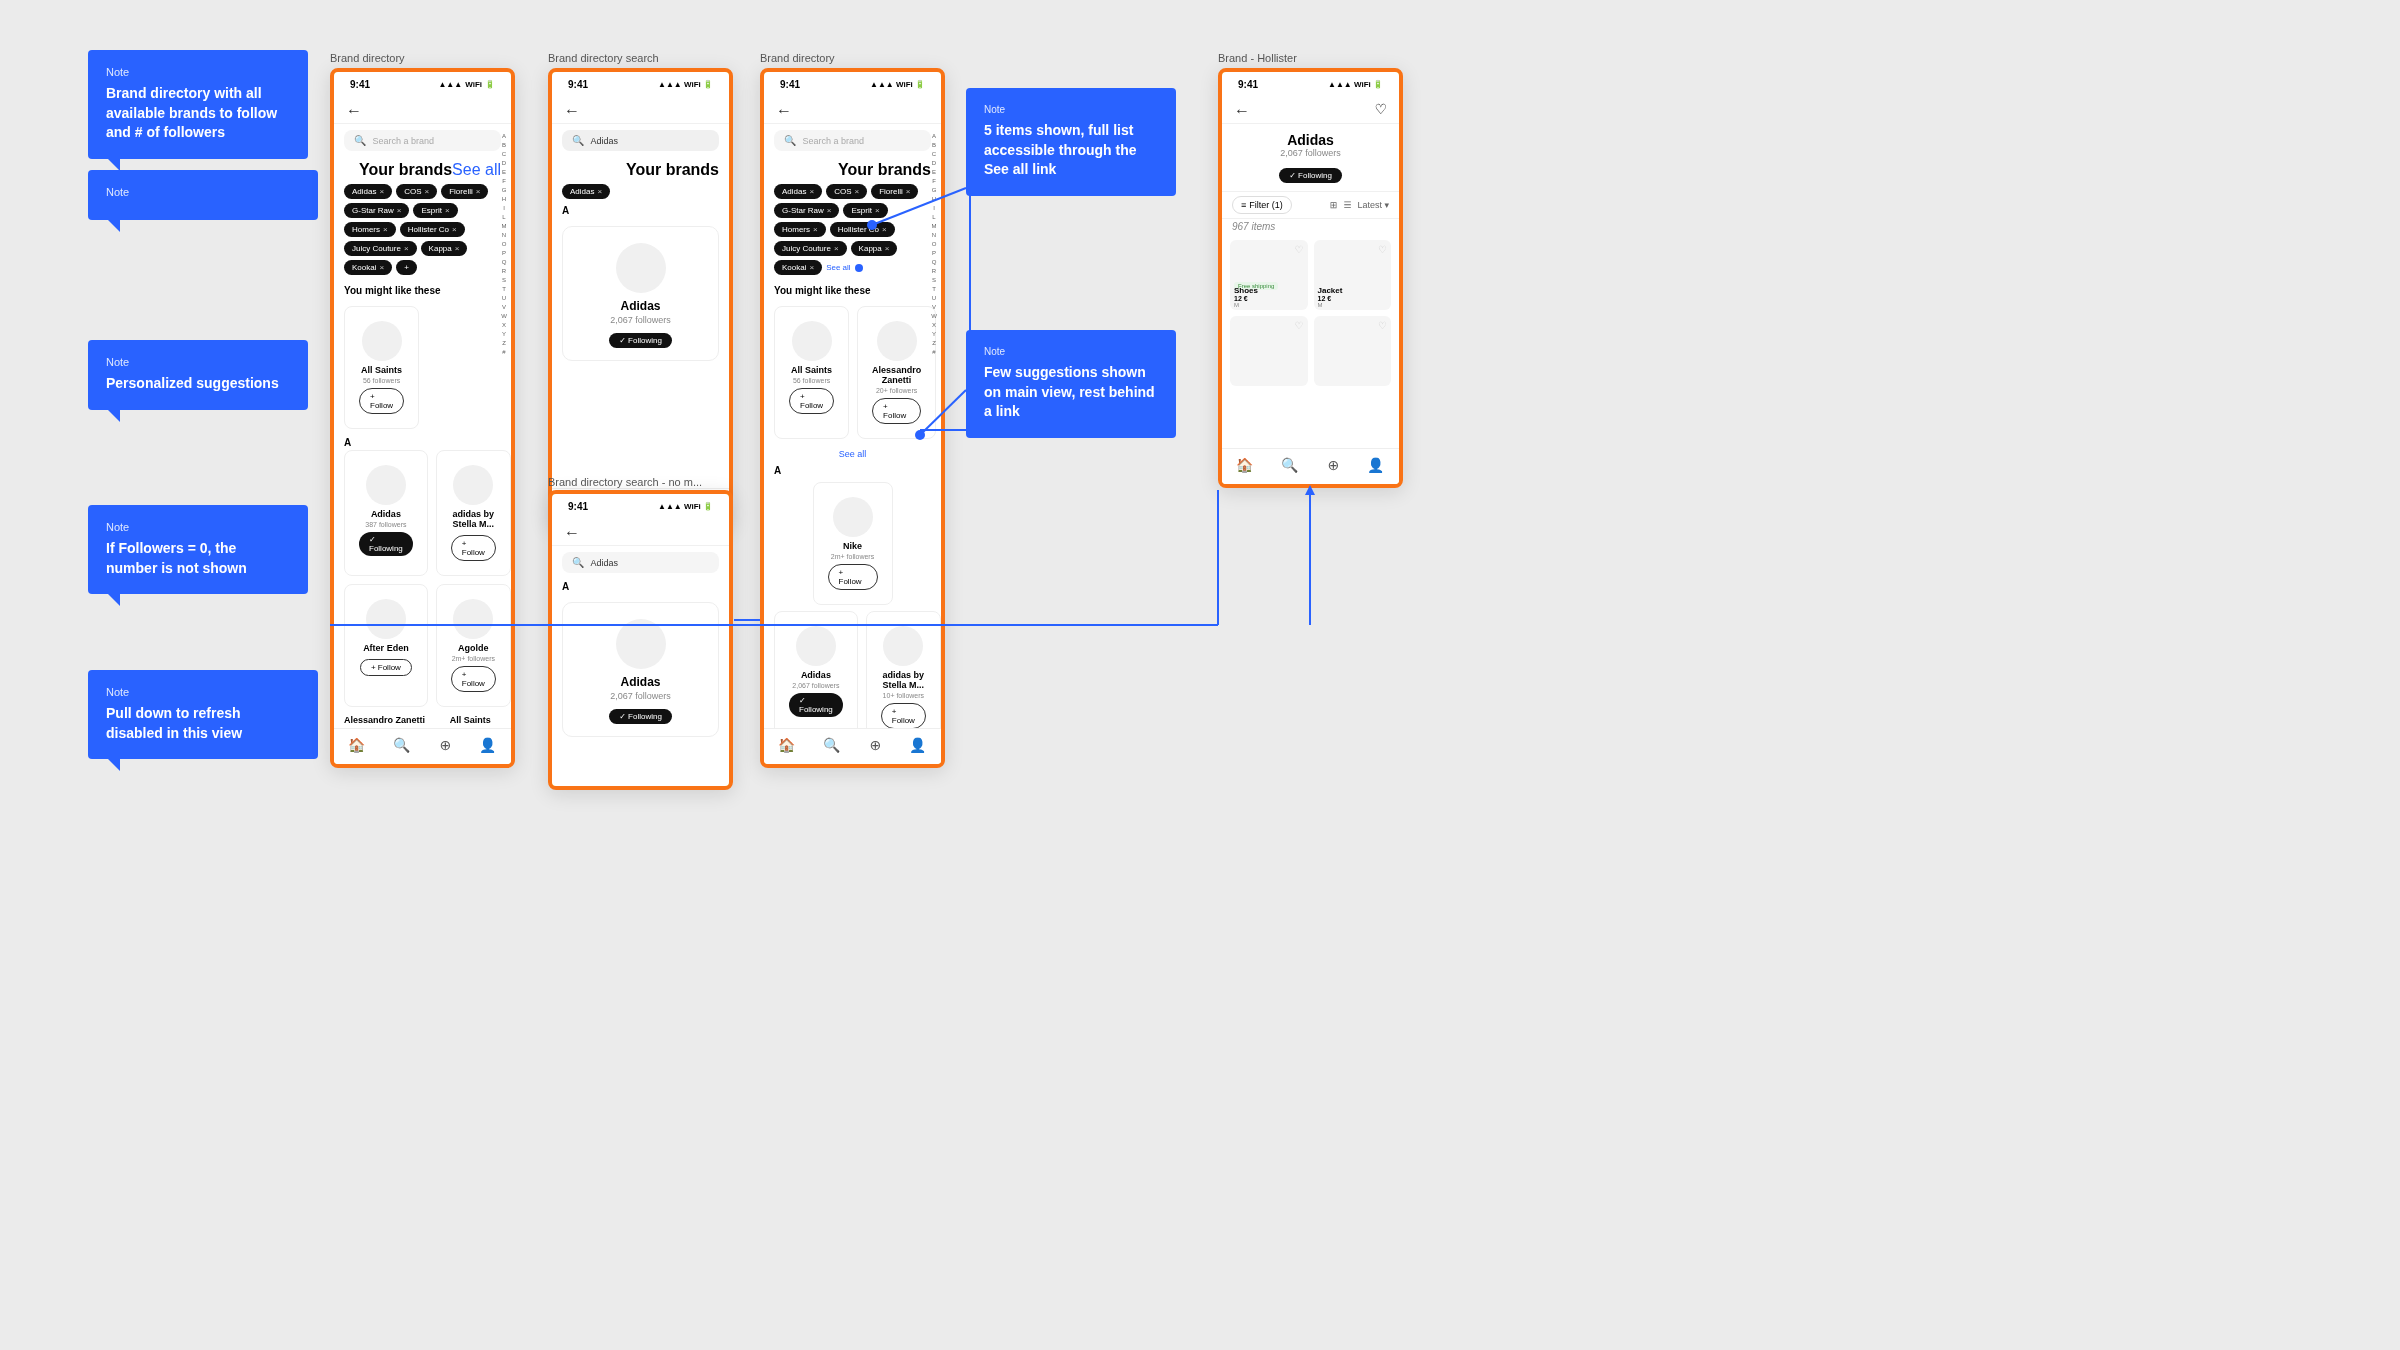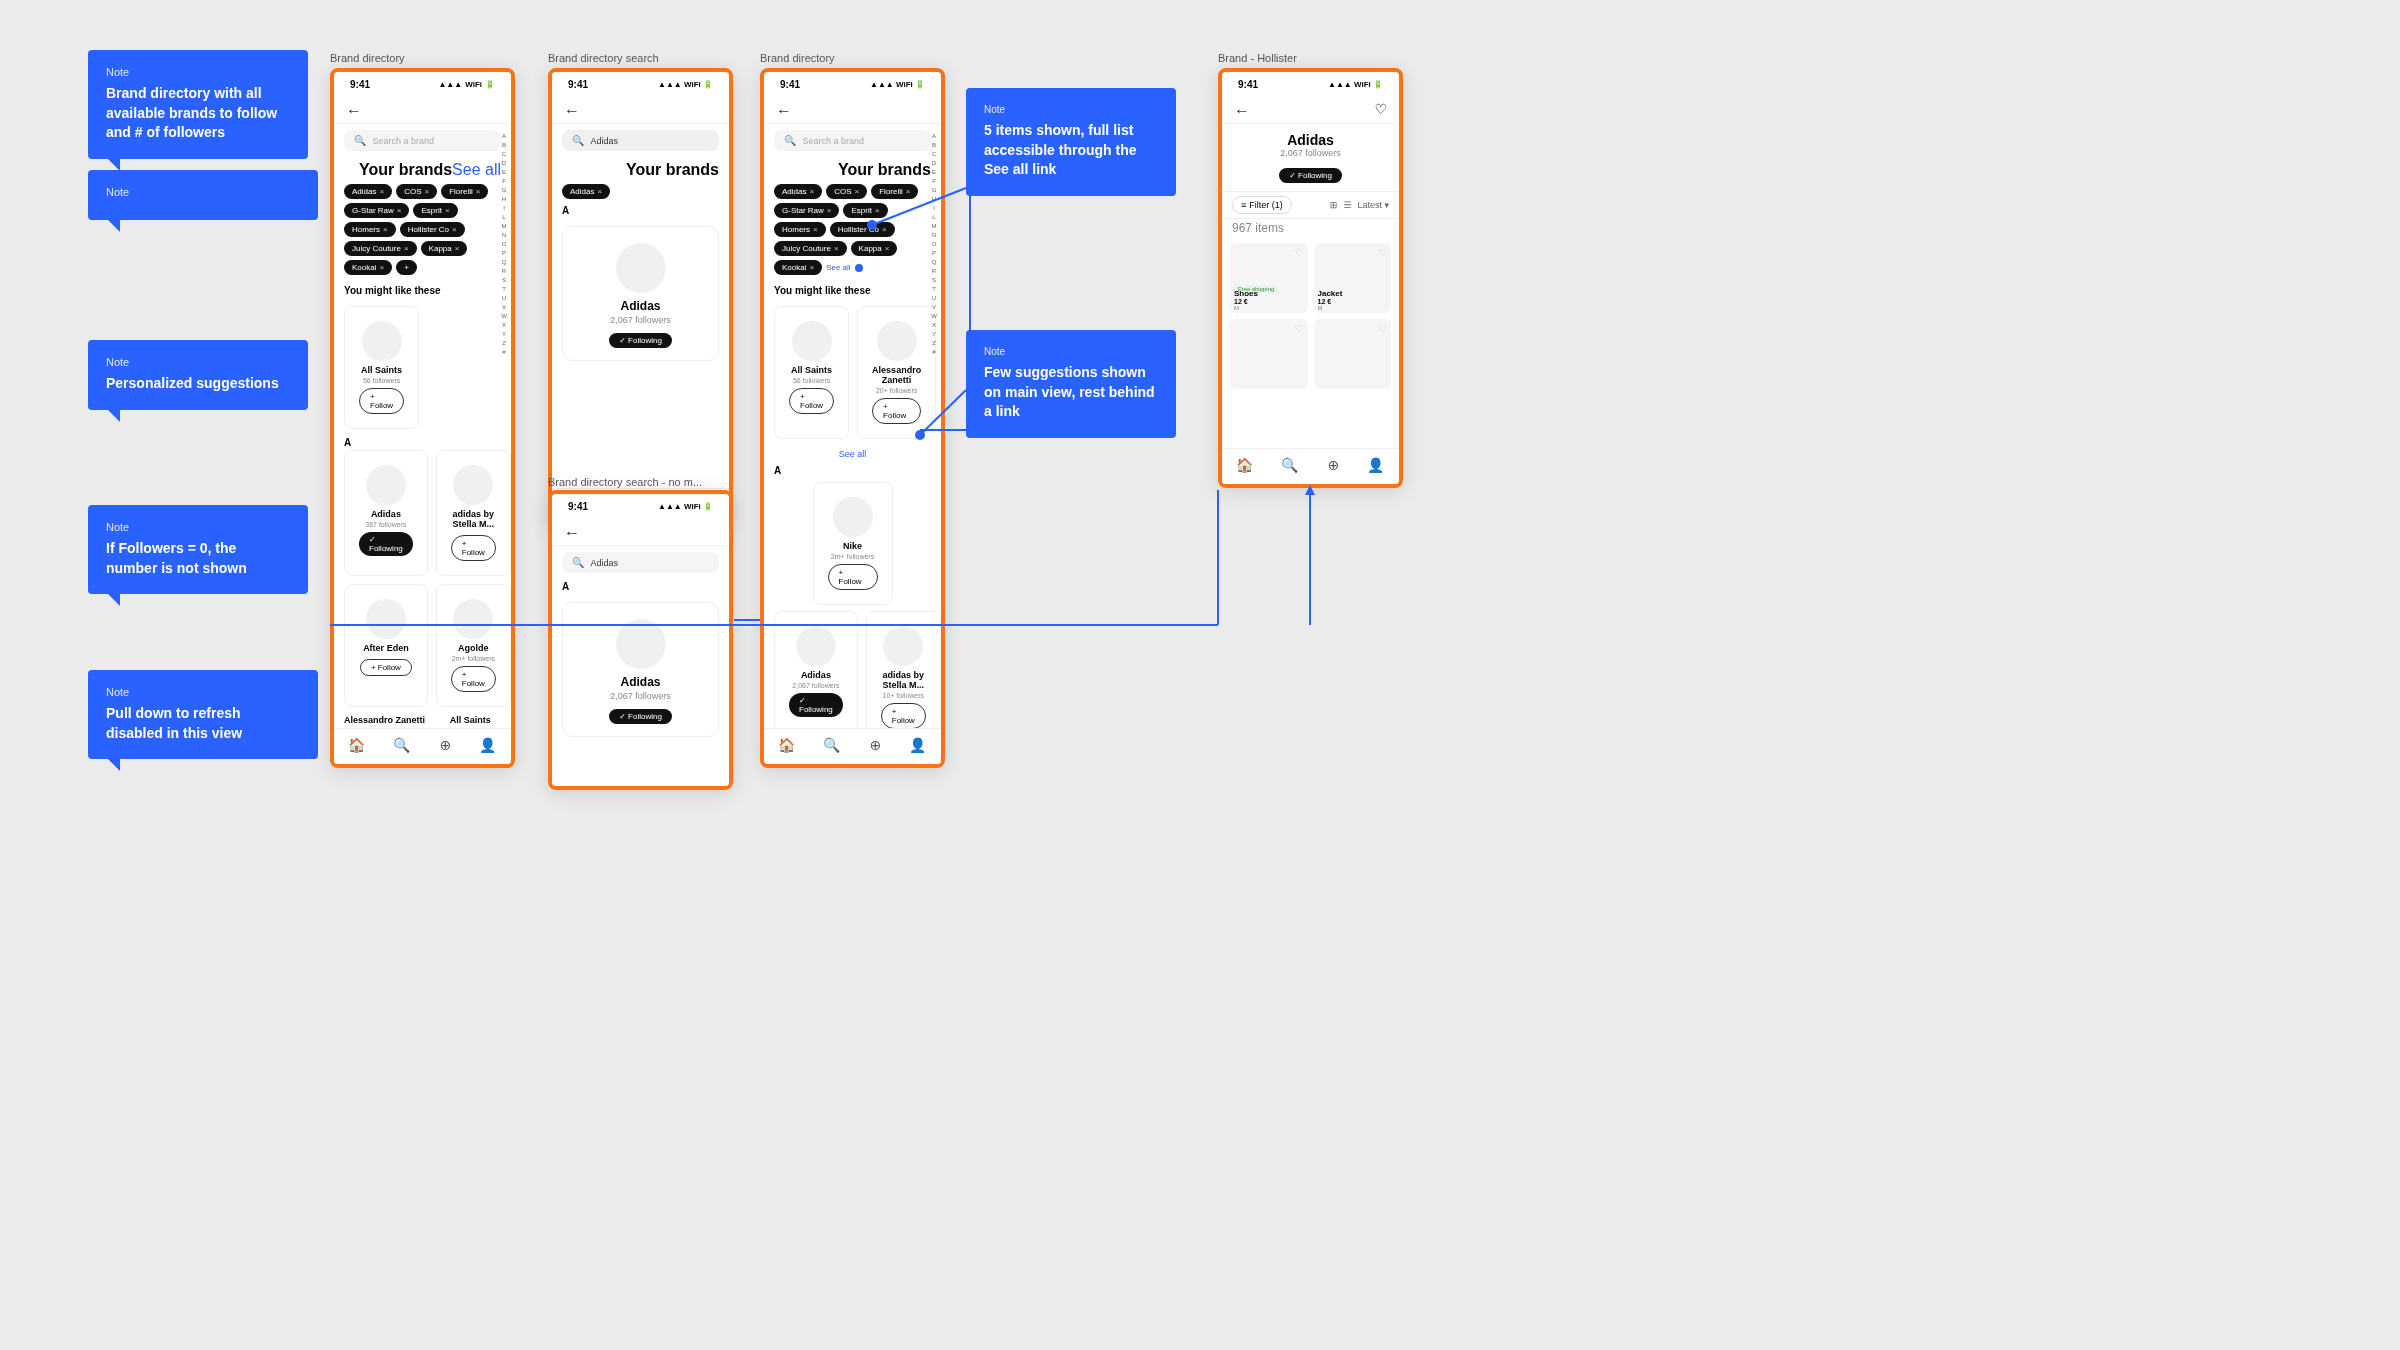--- a/index.html
+++ b/index.html
@@ -316,21 +316,21 @@
     .filter-btn {
       display: flex;
       align-items: center;
       gap: 3px;
       font-size: 9px;
       border: 1px solid #ddd;
       border-radius: 16px;
       padding: 3px 8px;
     }
     .filter-right { display: flex; align-items: center; gap: 6px; font-size: 9px; color: #666; }
-    .items-count { font-size: 12px; color: #888; padding: 2px 10px; }
+    .items-count { font-size: 10px; color: #888; padding: 2px 10px; font-style: italic; }
 
     
     .brand-page-header {
       text-align: center;
       padding: 8px;
       border-bottom: 1px solid #f0f0f0;
     }
     .brand-page-name { font-size: 14px; font-weight: 700; }
     .brand-page-followers { font-size: 9px; color: #888; margin-bottom: 6px; }
 

